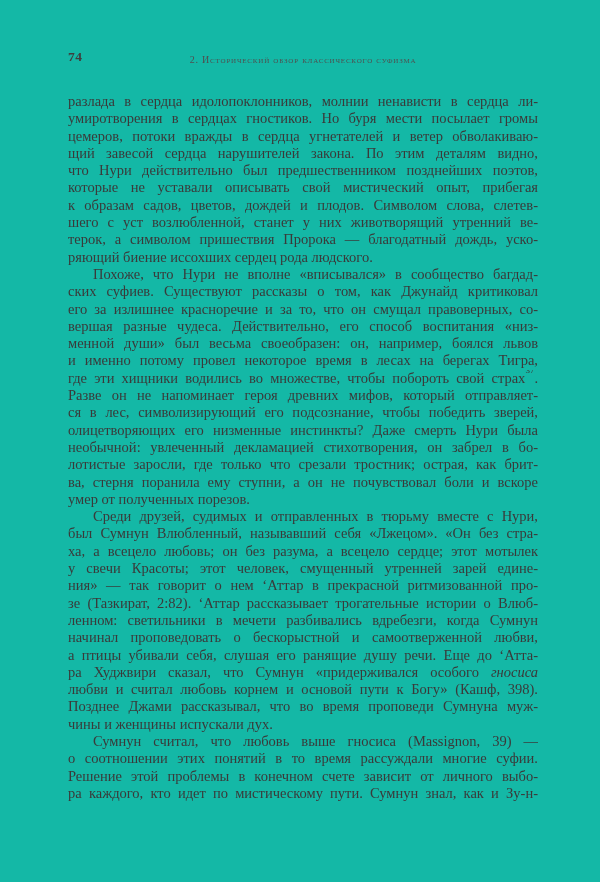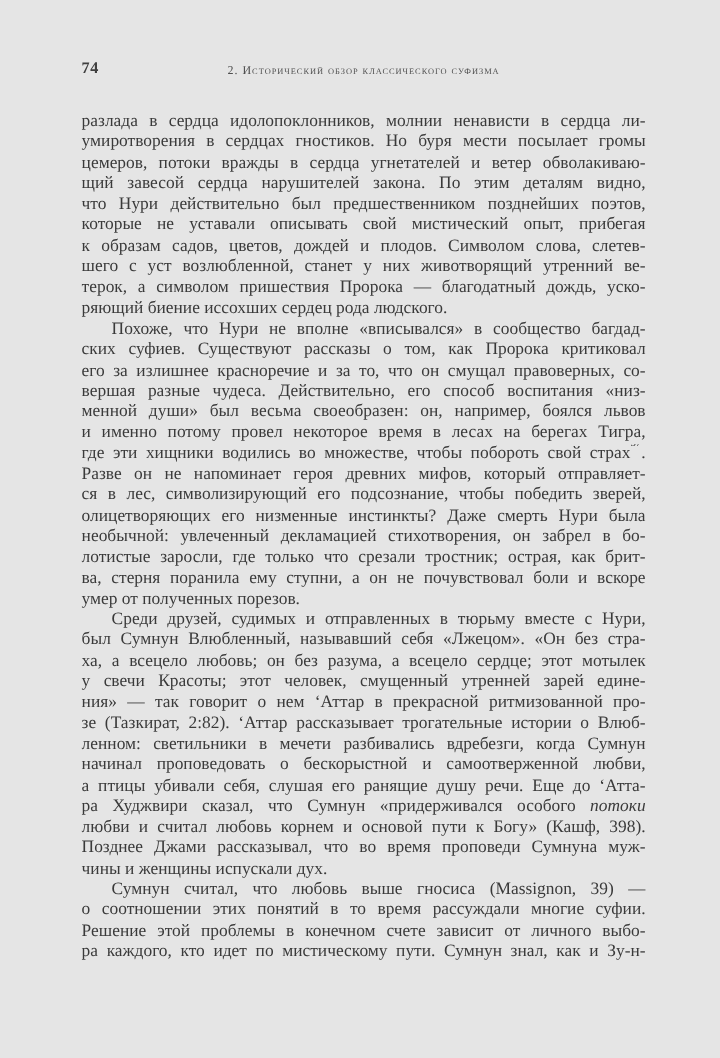--- a/index.html
+++ b/index.html
@@ -7,21 +7,21 @@
     padding: 0;
     width: 600px;
     height: 882px;
     background: #fbfbf8;
     font-family: "Liberation Serif", "DejaVu Serif", serif;
   }
   .page {
     position: relative;
     width: 600px;
     height: 882px;
-    background: #e5e5e5;
+    background: #14b8a6;
     overflow: hidden;
   }
   .running-head {
     position: absolute;
     top: 49px;
     left: 68px;
     width: 470px;
     text-align: center;
   }
   .pagenum {
@@ -86,21 +86,21 @@
       <div class="line">умиротворения в сердцах гностиков. Но буря мести посылает громы</div>
       <div class="line">цемеров, потоки вражды в сердца угнетателей и ветер обволакиваю-</div>
       <div class="line">щий завесой сердца нарушителей закона. По этим деталям видно,</div>
       <div class="line">что Нури действительно был предшественником позднейших поэтов,</div>
       <div class="line">которые не уставали описывать свой мистический опыт, прибегая</div>
       <div class="line">к образам садов, цветов, дождей и плодов. Символом слова, слетев-</div>
       <div class="line">шего с уст возлюбленной, станет у них животворящий утренний ве-</div>
       <div class="line">терок, а символом пришествия Пророка — благодатный дождь, уско-</div>
       <div class="line last">ряющий биение иссохших сердец рода людского.</div>
       <div class="line indent">Похоже, что Нури не вполне «вписывался» в сообщество багдад-</div>
-      <div class="line">ских суфиев. Существуют рассказы о том, как Пророка критиковал</div>
+      <div class="line">ских суфиев. Существуют рассказы о том, как Джунайд критиковал</div>
       <div class="line">его за излишнее красноречие и за то, что он смущал правоверных, со-</div>
       <div class="line">вершая разные чудеса. Действительно, его способ воспитания «низ-</div>
       <div class="line">менной души» был весьма своеобразен: он, например, боялся львов</div>
       <div class="line">и именно потому провел некоторое время в лесах на берегах Тигра,</div>
       <div class="line">где эти хищники водились во множестве, чтобы побороть свой страх<sup>37</sup>.</div>
       <div class="line">Разве он не напоминает героя древних мифов, который отправляет-</div>
       <div class="line">ся в лес, символизирующий его подсознание, чтобы победить зверей,</div>
       <div class="line">олицетворяющих его низменные инстинкты? Даже смерть Нури была</div>
       <div class="line">необычной: увлеченный декламацией стихотворения, он забрел в бо-</div>
       <div class="line">лотистые заросли, где только что срезали тростник; острая, как брит-</div>
@@ -108,21 +108,21 @@
       <div class="line last">умер от полученных порезов.</div>
       <div class="line indent">Среди друзей, судимых и отправленных в тюрьму вместе с Нури,</div>
       <div class="line">был Сумнун Влюбленный, называвший себя «Лжецом». «Он без стра-</div>
       <div class="line">ха, а всецело любовь; он без разума, а всецело сердце; этот мотылек</div>
       <div class="line">у свечи Красоты; этот человек, смущенный утренней зарей едине-</div>
       <div class="line">ния» — так говорит о нем ‘Аттар в прекрасной ритмизованной про-</div>
       <div class="line">зе (Тазкират, 2:82). ‘Аттар рассказывает трогательные истории о Влюб-</div>
       <div class="line">ленном: светильники в мечети разбивались вдребезги, когда Сумнун</div>
       <div class="line">начинал проповедовать о бескорыстной и самоотверженной любви,</div>
       <div class="line">а птицы убивали себя, слушая его ранящие душу речи. Еще до ‘Атта-</div>
-      <div class="line">ра Худжвири сказал, что Сумнун «придерживался особого <i>потоки</i></div>
+      <div class="line">ра Худжвири сказал, что Сумнун «придерживался особого <i>гносиса</i></div>
       <div class="line">любви и считал любовь корнем и основой пути к Богу» (Кашф, 398).</div>
       <div class="line">Позднее Джами рассказывал, что во время проповеди Сумнуна муж-</div>
       <div class="line last">чины и женщины испускали дух.</div>
       <div class="line indent">Сумнун считал, что любовь выше гносиса (Massignon, 39) —</div>
       <div class="line">о соотношении этих понятий в то время рассуждали многие суфии.</div>
       <div class="line">Решение этой проблемы в конечном счете зависит от личного выбо-</div>
       <div class="line">ра каждого, кто идет по мистическому пути. Сумнун знал, как и Зу-н-</div>
     </main>
 </div>
 

